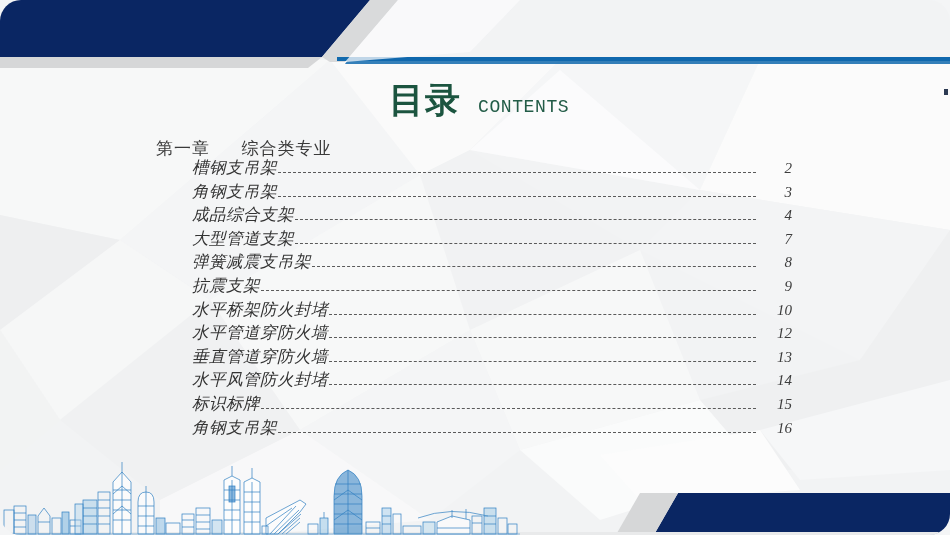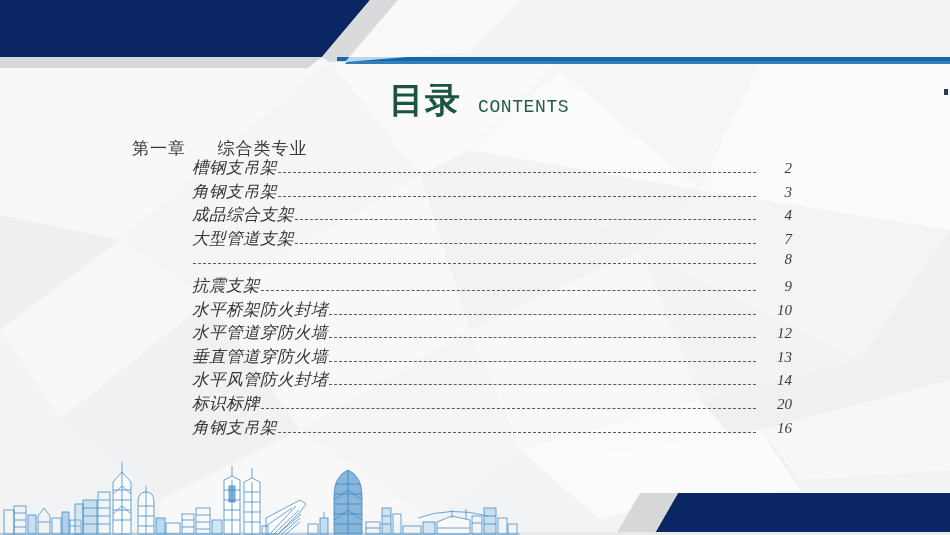--- a/index.html
+++ b/index.html
@@ -1,21 +1,21 @@
 <!DOCTYPE html>
 <html><head>
 <meta charset="utf-8">
 <style>
   html,body{margin:0;padding:0;}
   body{
     width:950px;height:535px;overflow:hidden;
     font-family:"Liberation Serif","DejaVu Serif",serif;
     background:#f4f5f6;
   }
-  .slide{position:relative;width:950px;height:535px;overflow:hidden;background:#f3f4f5;}
+  .slide{position:relative;width:950px;height:535px;overflow:hidden;background:#f3f4f5;border-radius:21px;}
 
   
   .bg-poly{position:absolute;inset:0;}
   .bg-poly svg{display:block;width:950px;height:535px;}
 
   
   .header-band{position:absolute;left:0;top:0;width:950px;height:72px;}
   .header-band svg{display:block;}
 
   
@@ -36,21 +36,21 @@
     color:#1b543f;letter-spacing:1px;
   }
   .title-en{
     font-family:Liberation Mono, monospace;
     font-weight:400;font-size:18px;line-height:1;
     color:#225c47;letter-spacing:0.6px;
   }
 
   
   .chapter{
-    position:absolute;left:132px;top:137px;
+    position:absolute;left:156px;top:137px;
     font-size:17px;color:#3a3a3a;letter-spacing:1px;
     white-space:pre;
   }
 
   
   .toc{
     position:absolute;left:192px;top:157px;width:600px;font-style:italic;
   }
   .toc-row{
     display:flex;align-items:baseline;
@@ -143,20 +143,21 @@
     </div>
 
 
     <div class="toc-row">
       <span class="toc-label">大型管道支架</span>
       <span class="toc-leader"></span>
       <span class="toc-page">7</span>
     </div>
 
     <div class="toc-row">
+      <span class="toc-label">弹簧减震支吊架</span>
       <span class="toc-leader"></span>
       <span class="toc-page">8</span>
     </div>
 
     <div class="toc-row">
       <span class="toc-label">抗震支架</span>
       <span class="toc-leader"></span>
       <span class="toc-page">9</span>
     </div>
 
@@ -181,21 +182,21 @@
 
     <div class="toc-row">
       <span class="toc-label">水平风管防火封堵</span>
       <span class="toc-leader"></span>
       <span class="toc-page">14</span>
     </div>
 
     <div class="toc-row">
       <span class="toc-label">标识标牌</span>
       <span class="toc-leader"></span>
-      <span class="toc-page">20</span>
+      <span class="toc-page">15</span>
     </div>
 
     <div class="toc-row">
       <span class="toc-label">角钢支吊架</span>
       <span class="toc-leader"></span>
       <span class="toc-page">16</span>
     </div>
 
   </div>
 

